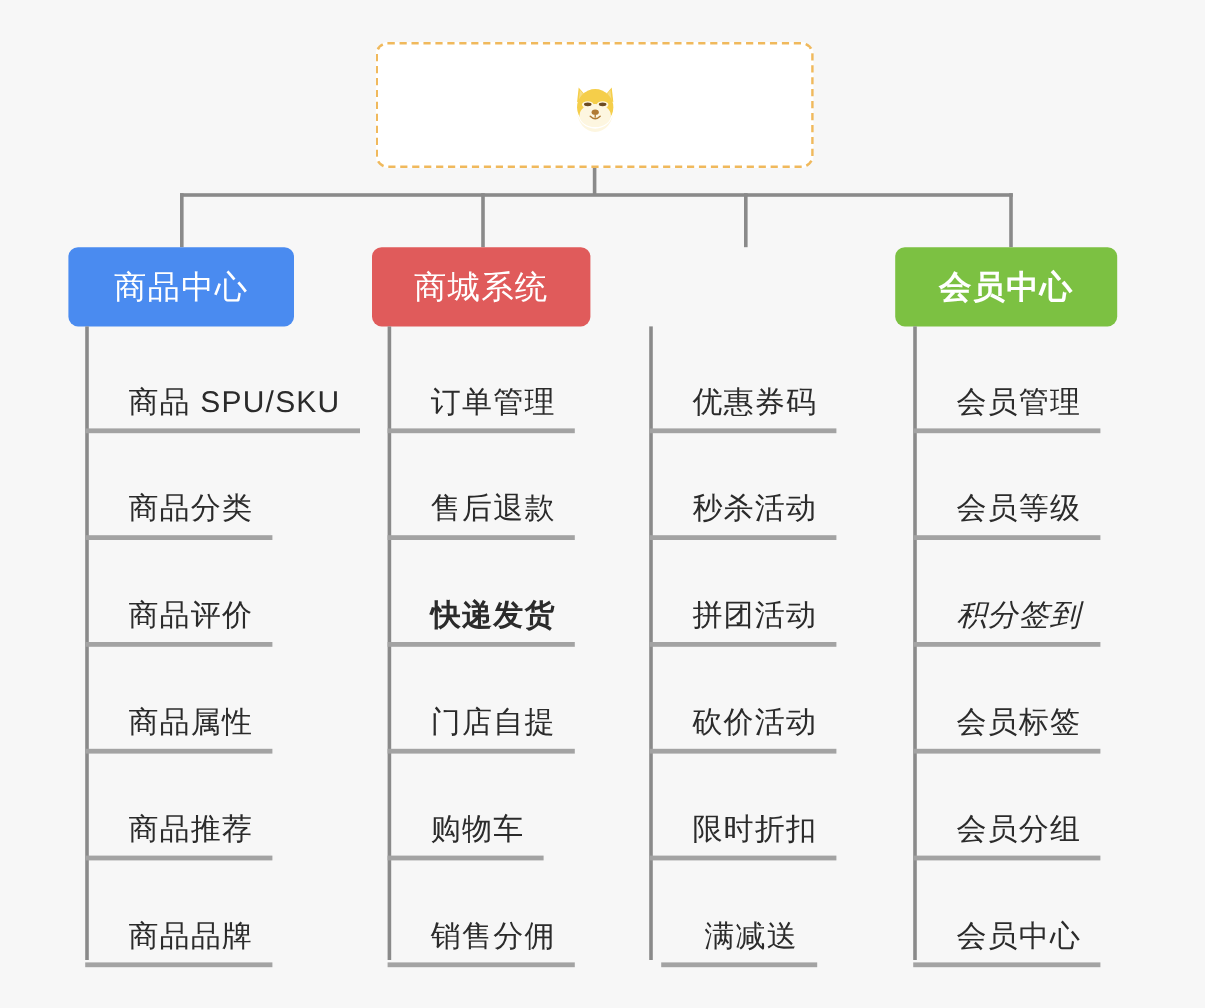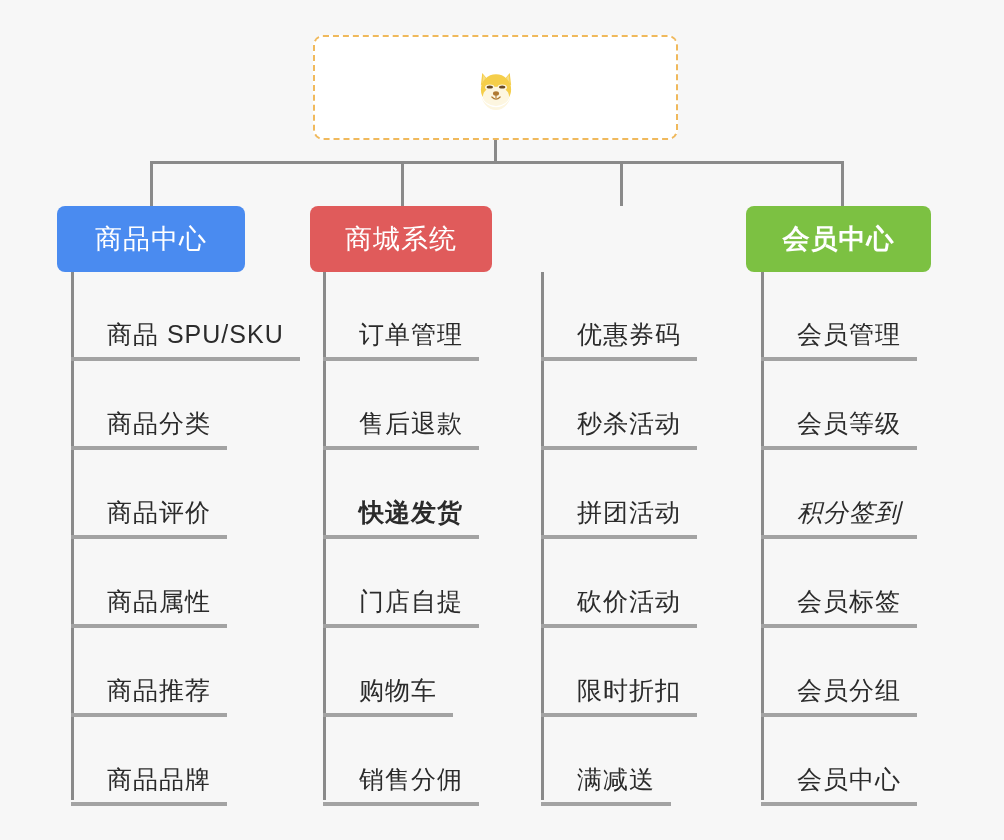--- a/index.html
+++ b/index.html
@@ -198,21 +198,21 @@
     </div>
     <div class="leaf-item" style="top:178px;">
       <div class="leaf-inner"><span class="leaf-label">拼团活动</span></div>
     </div>
     <div class="leaf-item" style="top:267px;">
       <div class="leaf-inner"><span class="leaf-label">砍价活动</span></div>
     </div>
     <div class="leaf-item" style="top:356px;">
       <div class="leaf-inner"><span class="leaf-label">限时折扣</span></div>
     </div>
-    <div class="leaf-item" style="top:445px;">
+    <div class="leaf-item" style="top:445px;padding-left:10px;">
       <div class="leaf-inner"><span class="leaf-label">满减送</span></div>
     </div>
   </div>
 
   <div class="leaf-col" style="left:761px;">
     <div class="leaf-spine" style="height:528px;"></div>
     <div class="leaf-item" style="top:0px;">
       <div class="leaf-inner"><span class="leaf-label">会员管理</span></div>
     </div>
     <div class="leaf-item" style="top:89px;">

